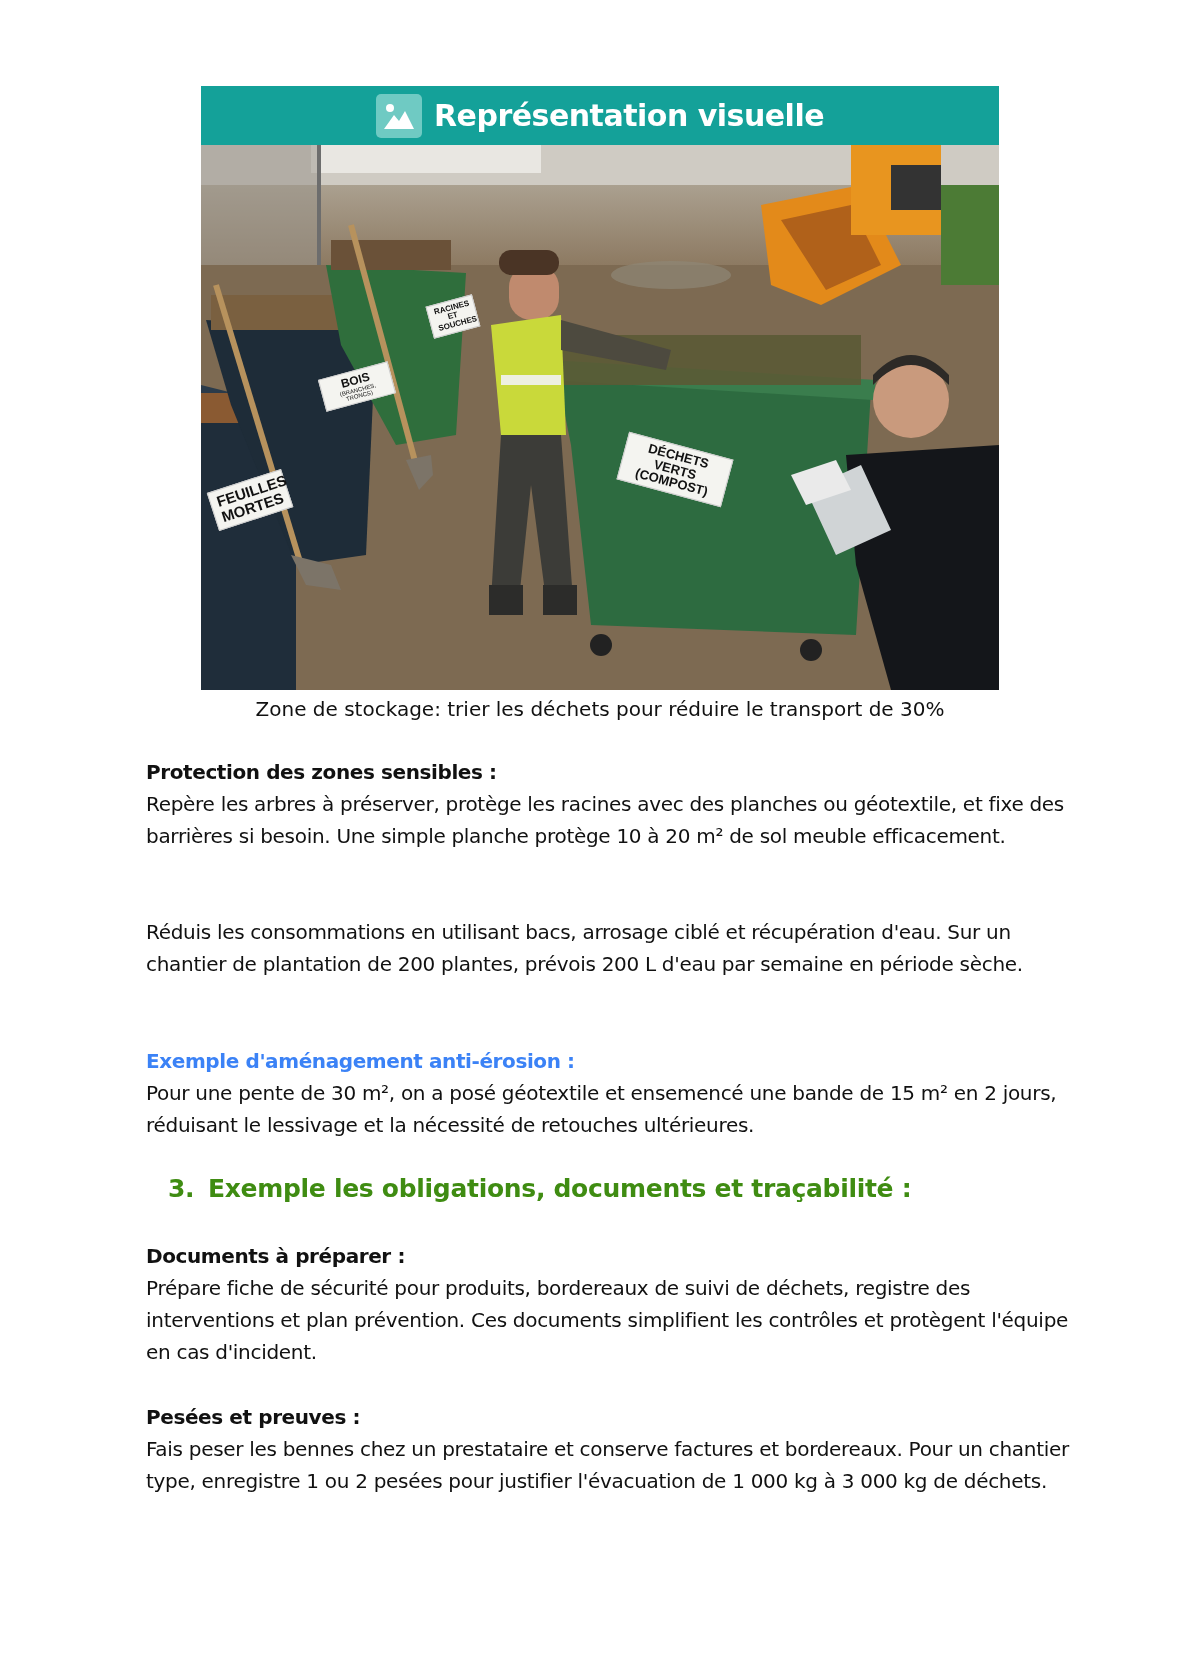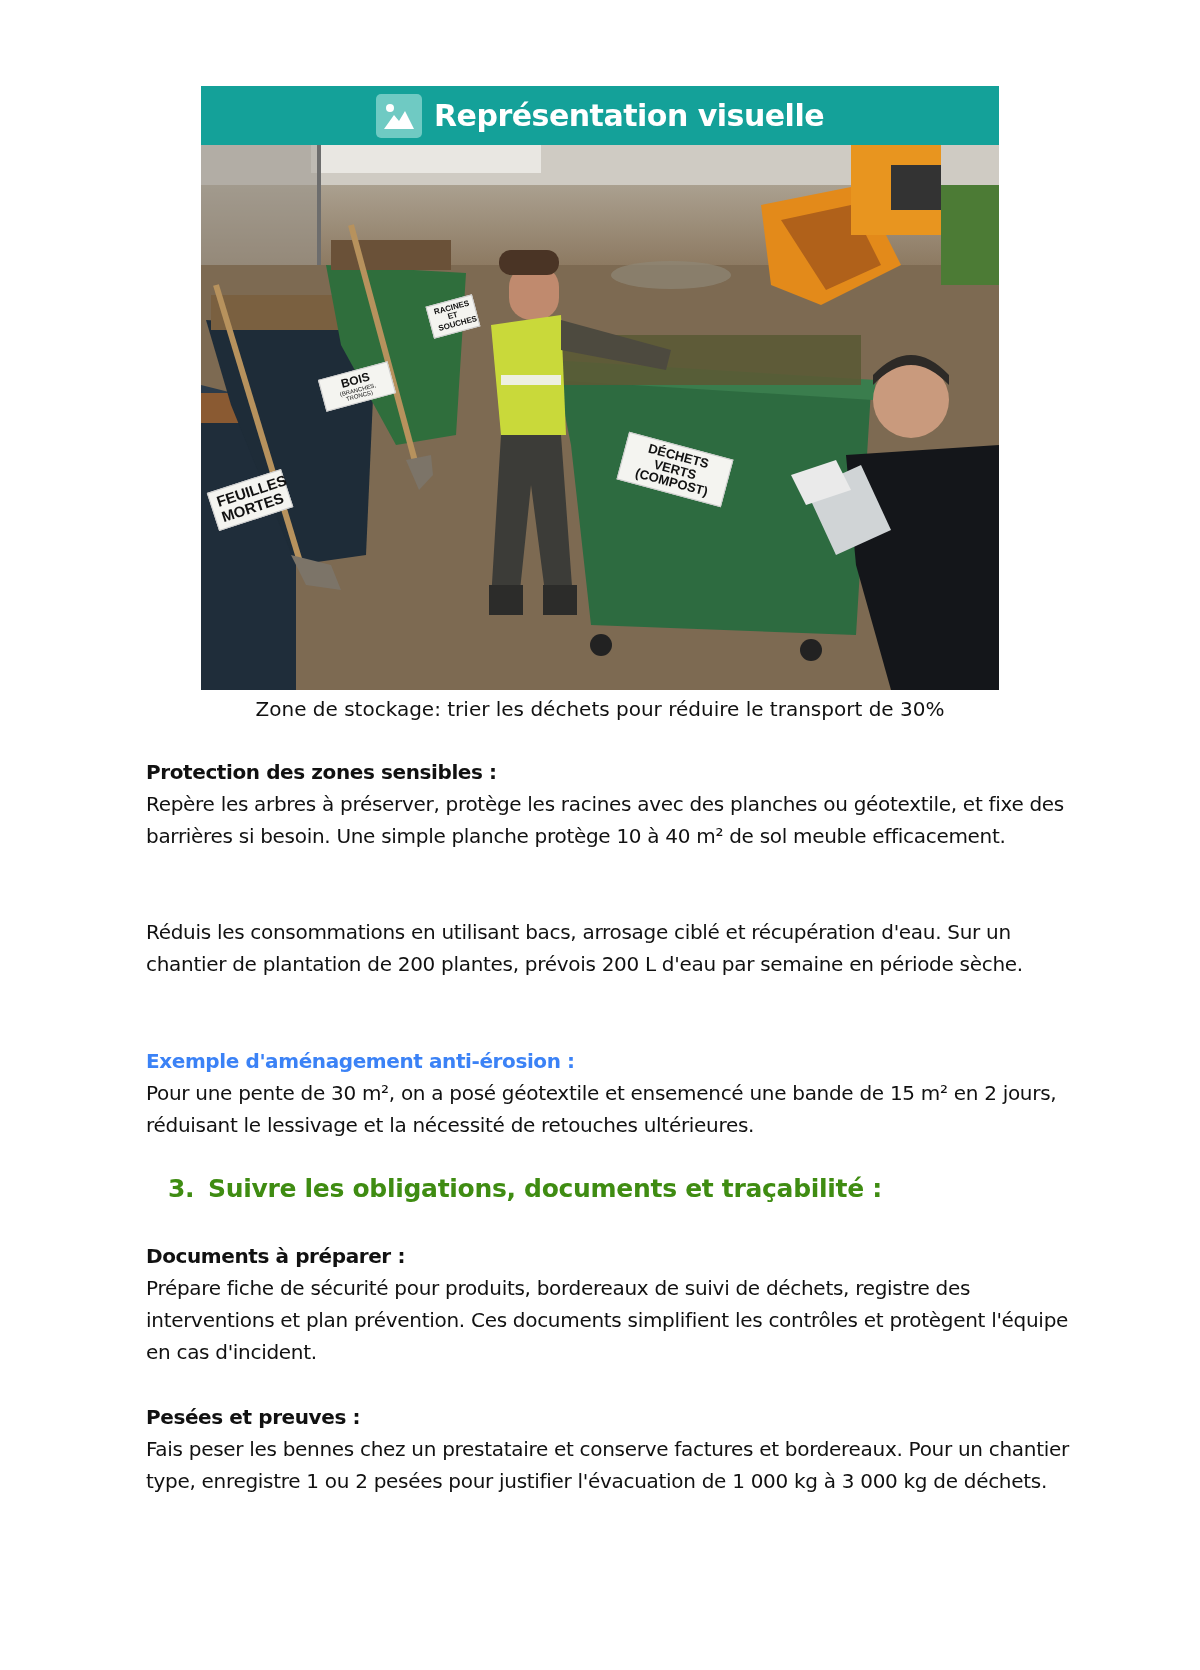--- a/index.html
+++ b/index.html
@@ -129,34 +129,34 @@
       <div>DÉCHETS VERTS</div>
       <div>(COMPOST)</div>
     </div>
   </div>
 </div>
 
 <div class="caption">Zone de stockage: trier les déchets pour réduire le transport de 30%</div>
 
 <div class="content" style="top:756px">
   <div class="block-title">Protection des zones sensibles :</div>
-  <div class="block-text">Repère les arbres à préserver, protège les racines avec des planches ou géotextile, et fixe des barrières si besoin. Une simple planche protège 10 à 40 m² de sol meuble efficacement.</div>
+  <div class="block-text">Repère les arbres à préserver, protège les racines avec des planches ou géotextile, et fixe des barrières si besoin. Une simple planche protège 10 à 20 m² de sol meuble efficacement.</div>
 </div>
 
 <div class="content" style="top:916px">
   <div class="block-text">Réduis les consommations en utilisant bacs, arrosage ciblé et récupération d'eau. Sur un chantier de plantation de 200 plantes, prévois 200 L d'eau par semaine en période sèche.</div>
 </div>
 
 <div class="content" style="top:1045px">
   <div class="block-title green">Exemple d'aménagement anti-érosion :</div>
   <div class="block-text">Pour une pente de 30 m², on a posé géotextile et ensemencé une bande de 15 m² en 2 jours, réduisant le lessivage et la nécessité de retouches ultérieures.</div>
 </div>
 
 <div class="section-heading">
-  <span class="num">3.</span><span>Suivre les obligations, documents et traçabilité :</span>
+  <span class="num">3.</span><span>Exemple les obligations, documents et traçabilité :</span>
 </div>
 
 <div class="content" style="top:1240px">
   <div class="block-title">Documents à préparer :</div>
   <div class="block-text">Prépare fiche de sécurité pour produits, bordereaux de suivi de déchets, registre des interventions et plan prévention. Ces documents simplifient les contrôles et protègent l'équipe en cas d'incident.</div>
 </div>
 
 <div class="content" style="top:1401px">
   <div class="block-title">Pesées et preuves :</div>
   <div class="block-text">Fais peser les bennes chez un prestataire et conserve factures et bordereaux. Pour un chantier type, enregistre 1 ou 2 pesées pour justifier l'évacuation de 1 000 kg à 3 000 kg de déchets.</div>

